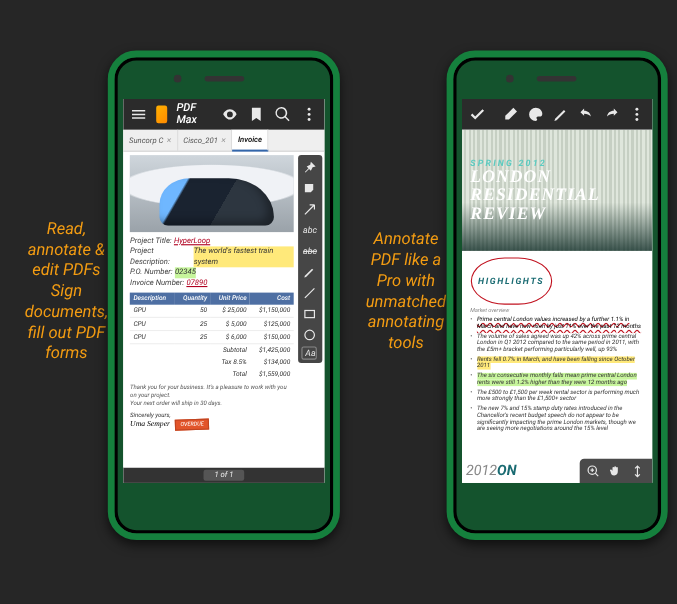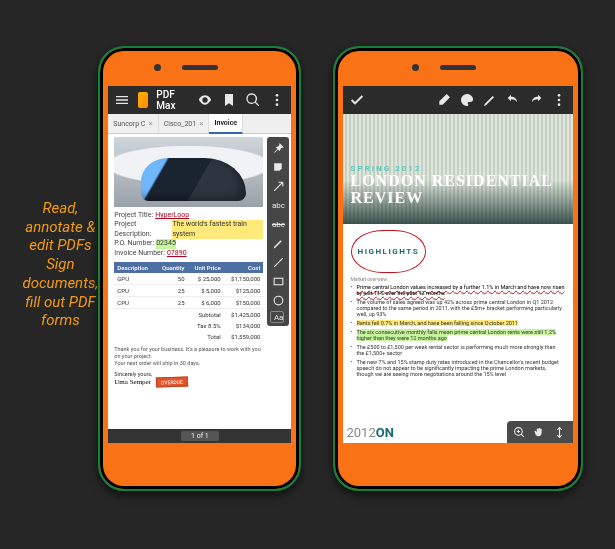--- a/index.html
+++ b/index.html
@@ -18,26 +18,27 @@
     color: #f39c12;
     font-style: italic;
     font-size: 15px;
     text-align: center;
     line-height: 1.25;
     min-height: 56px;
     margin-bottom: 8px;
   }
   .phone {
     width: 250px; height: 445px;
-    background: #f97316;
+    background: #14532d;
     border-radius: 26px;
-    border: 2px solid #15803d;
+    border: 6px solid #15803d;
     position: relative;
     box-shadow: inset 0 0 0 3px #000, 0 4px 10px rgba(0,0,0,.6);
     padding: 38px 8px 46px;
+    font-style: italic;
   }
   .earpiece { position:absolute; top:17px; left:50%; transform:translateX(-50%); width:36px; height:5px; background:#333; border-radius:3px;}
   .camera { position:absolute; top:16px; left: calc(50% - 46px); width:7px; height:7px; background:#333; border-radius:50%;}
   .screen {
     width: 100%; height: 100%;
     background: #fff;
     overflow: hidden;
     font-size: 7px;
     color: #333;
     position: relative;
@@ -98,21 +99,21 @@
   .topbar2 .sp{flex:1;}
   .page { position:relative; height: calc(100% - 28px); overflow:hidden; background:#fff;}
   .hero {
     height:110px;
     background:
       linear-gradient(rgba(5,35,30,0) 60%, rgba(5,35,30,.75) 100%),
       repeating-linear-gradient(90deg,#dfe6dc 0 2px,#c6cfc3 2px 4px),
       linear-gradient(#a3b397 0 55%, #6f8a6a 55% 70%, #3a5a4c 70% 100%),
       linear-gradient(#a7c8ef 0 30%, #cfe2e6 30% 34%, transparent 34%);
     position:relative; color:#fff;
-    padding:50px 8px 0;
+    padding:26px 8px 0;
   }
   .hero .spring{ color:#5ccbc0; font-size:8px; letter-spacing:2px; font-weight:bold;}
   .hero h1{ font-size:16px; font-weight:700; letter-spacing:1px; line-height:1.05; font-family: Georgia,serif;}
   .hlsec { position:relative; padding:6px 8px; font-size:5.5px; color:#333;}
   .hlsec .label-hl { display:inline-block; font-size:8px; color:#1a6b72; letter-spacing:1.5px; font-weight:bold; border:1px solid #c1121f; border-radius:50%/60%; padding:16px 6px;}
   .hlsec .title-sub{ font-size:5px; color:#888; margin:3px 0 2px; }
   .hlsec ul{ list-style:none; display:flex; flex-direction:column; gap:3px;}
   .hlsec ul li{ position:relative; padding-left:6px;}
   .hlsec ul li::before{ content:"•"; position:absolute; left:0; color:#555;}
   .mk-y{ background:#ffe97a;}
@@ -300,20 +301,21 @@
         </div>
       </div>
       <div class="pager">
           <span>1 of 1</span>
         </div>
     </div>
   </div>
 </div>
 
 <div class="col">
+  <div class="caption">Annotate PDF like a Pro with unmatched annotating tools</div>
   <div class="phone">
     <div class="earpiece"></div>
       <div class="camera"></div>
     <div class="screen">
       <div class="topbar2">
         <span>
             <svg class="ic" viewBox="0 0 24 24">
               <path d="M4 12l5 5L20 6" stroke="#e8e8e8" stroke-width="3" fill="none"></path>
             </svg>
           </span>

